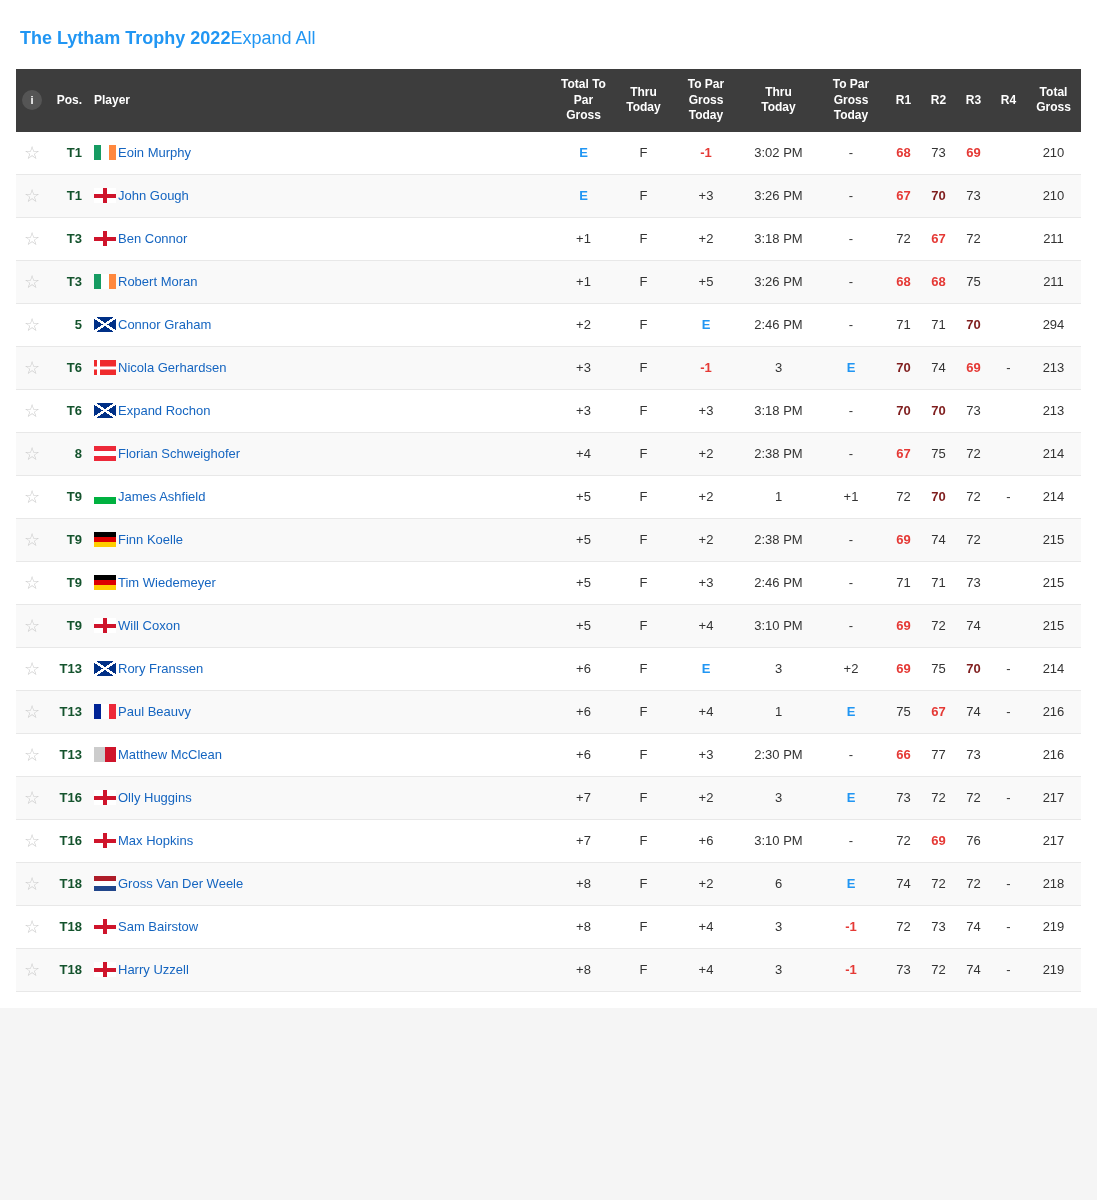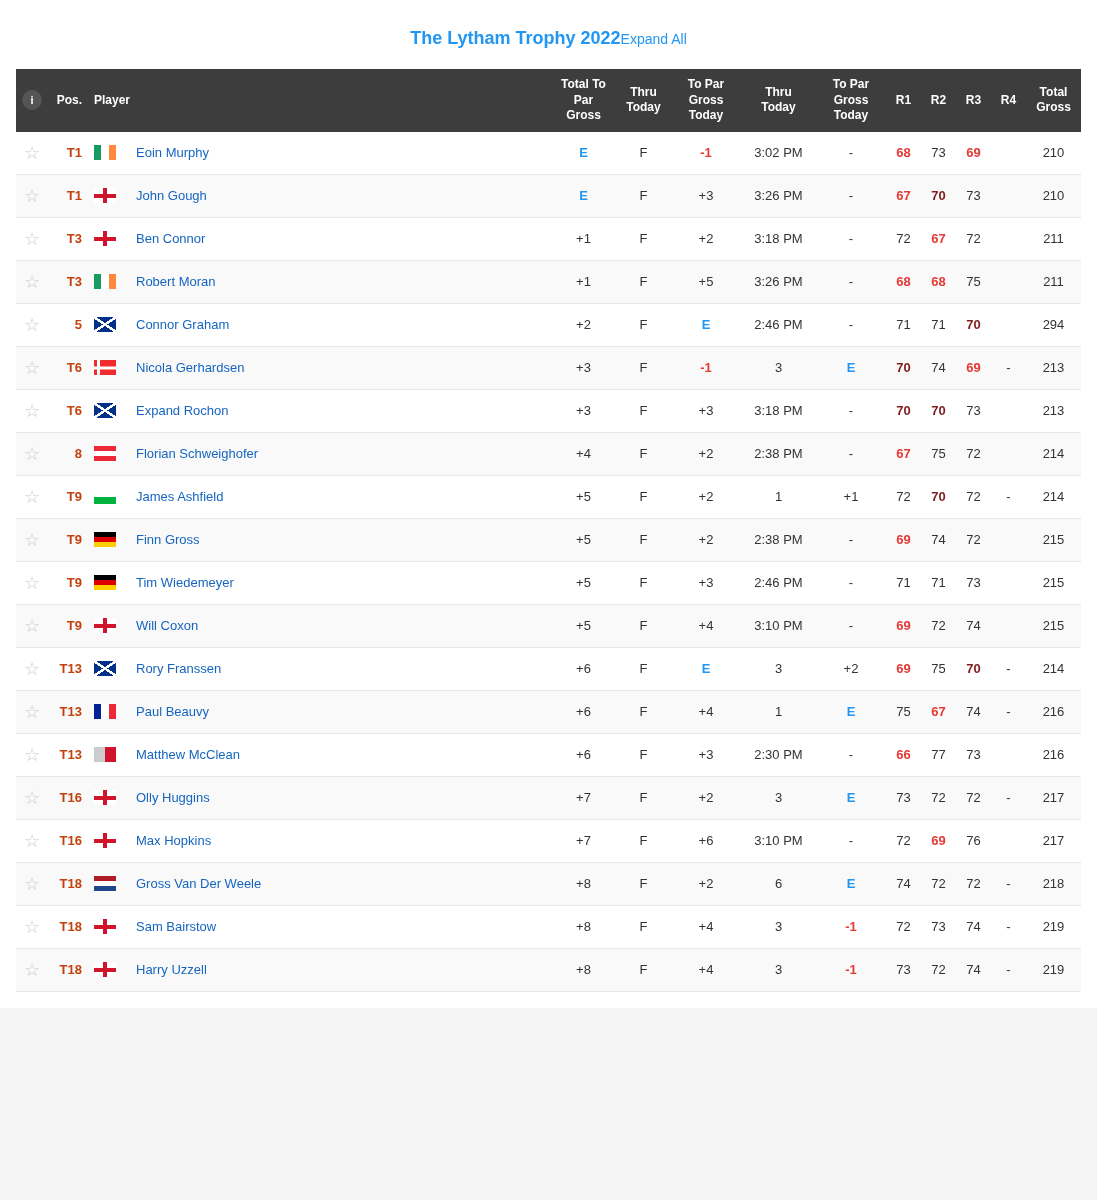--- a/index.html
+++ b/index.html
@@ -1,33 +1,33 @@
 <!DOCTYPE html>
 <html><head>
   <meta charset="utf-8">
   <style>
     * { box-sizing: border-box; margin: 0; padding: 0; }
     body { font-family: -apple-system, BlinkMacSystemFont, 'Segoe UI', Arial, sans-serif; background: #f5f5f5; color: #333; font-size: 14px; }
     .container { max-width: 1097px; margin: 0 auto; background: #fff; padding: 16px; }
-    .header { display: flex; justify-content: center; align-items: center; padding: 12px 4px 20px; }
+    .header { display: flex; justify-content: flex-start; align-items: center; padding: 12px 4px 20px; }
     .title { color: #2196F3; font-size: 18px; font-weight: 600; }
-    .expand-all { color: #2196F3; font-size: 14px; cursor: pointer; }
+    .expand-all { color: #2196F3; font-size: 18px; cursor: pointer; }
     table { width: 100%; border-collapse: collapse; font-size: 13px; }
     thead tr { background: #3d3d3d; color: #fff; }
     thead th { padding: 8px 6px; text-align: center; font-weight: 600; font-size: 12px; line-height: 1.3; }
     thead th.player-col { text-align: left; }
     tbody tr { border-bottom: 1px solid #e8e8e8; }
     tbody tr:nth-child(odd) { background: #ffffff; }
     tbody tr:nth-child(even) { background: #f9f9f9; }
     tbody td { padding: 10px 6px; text-align: center; vertical-align: middle; }
     tbody td.player-col { text-align: left; }
     .star-icon { color: #ccc; font-size: 18px; cursor: pointer; }
-    .pos { color: #c2410c; font-weight: 600; }
+    .pos { color: #14532d; font-weight: 600; }
     .player-name { color: #1565C0; font-weight: 500; cursor: pointer; }
-    .player-cell { display: flex; align-items: center; gap: 20px; }
+    .player-cell { display: flex; align-items: center; gap: 2px; }
     .red { color: #e53935; font-weight: 700; }
     .blue { color: #7f1d1d; font-weight: 700; }
     .score-e { color: #2196F3; font-weight: 700; }
     .score-normal { color: #333; }
     .col-icon { width: 30px; }
     .col-pos { width: 40px; text-align: right; }
     .col-player { min-width: 200px; }
     .col-total { width: 65px; }
     .col-thru { width: 55px; }
     .col-topar { width: 70px; }
@@ -285,21 +285,21 @@
     <td class="col-totalg score-normal">214</td>
   </tr>
         <tr>
     <td class="col-icon">
       <span class="star-icon">☆</span>
     </td>
     <td class="col-pos pos">T9</td>
     <td class="col-player player-col">
       <div class="player-cell">
         <span class="ger-flag" title="Germany"></span>
-        <span class="player-name">Finn Gross</span>
+        <span class="player-name">Finn Koelle</span>
       </div>
     </td>
     <td class="col-total score-normal">+5</td>
     <td class="col-thru score-normal">F</td>
     <td class="col-topar score-normal">+2</td>
     <td class="col-thru2 score-normal">2:38 PM</td>
     <td class="col-topar2 score-normal">-</td>
     <td class="col-round red">69</td>
     <td class="col-round score-normal">74</td>
     <td class="col-round score-normal">72</td>

